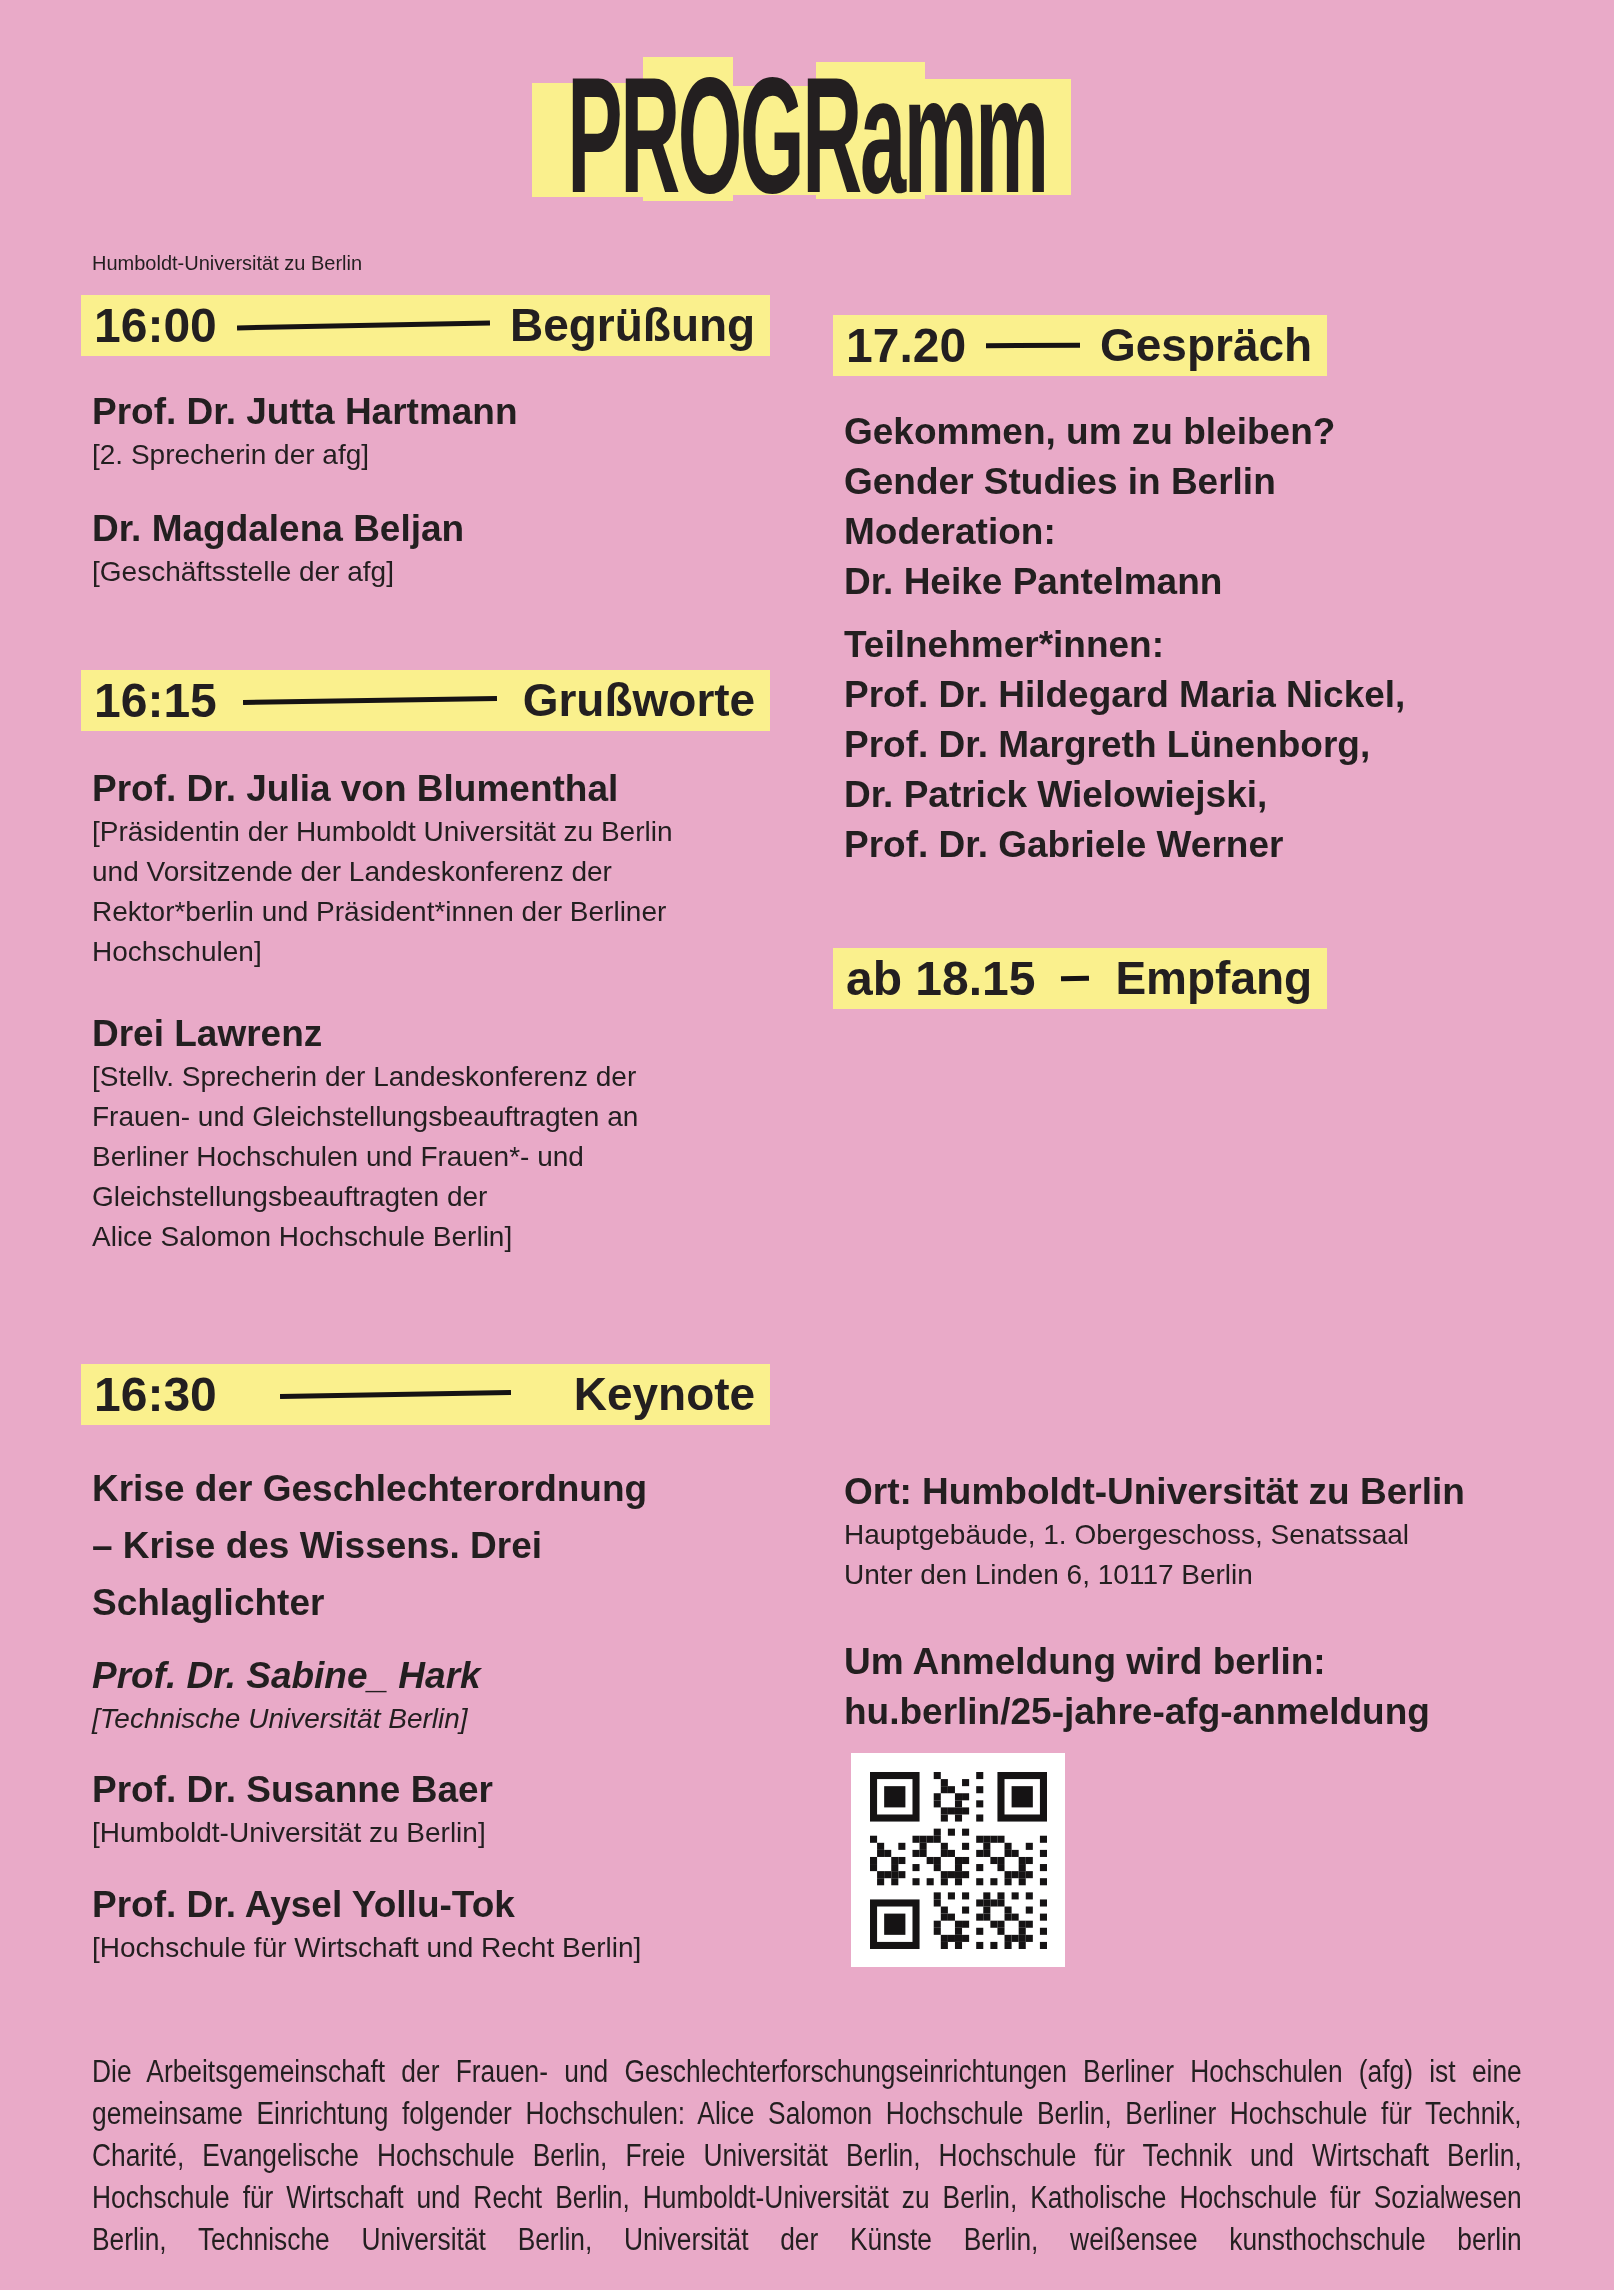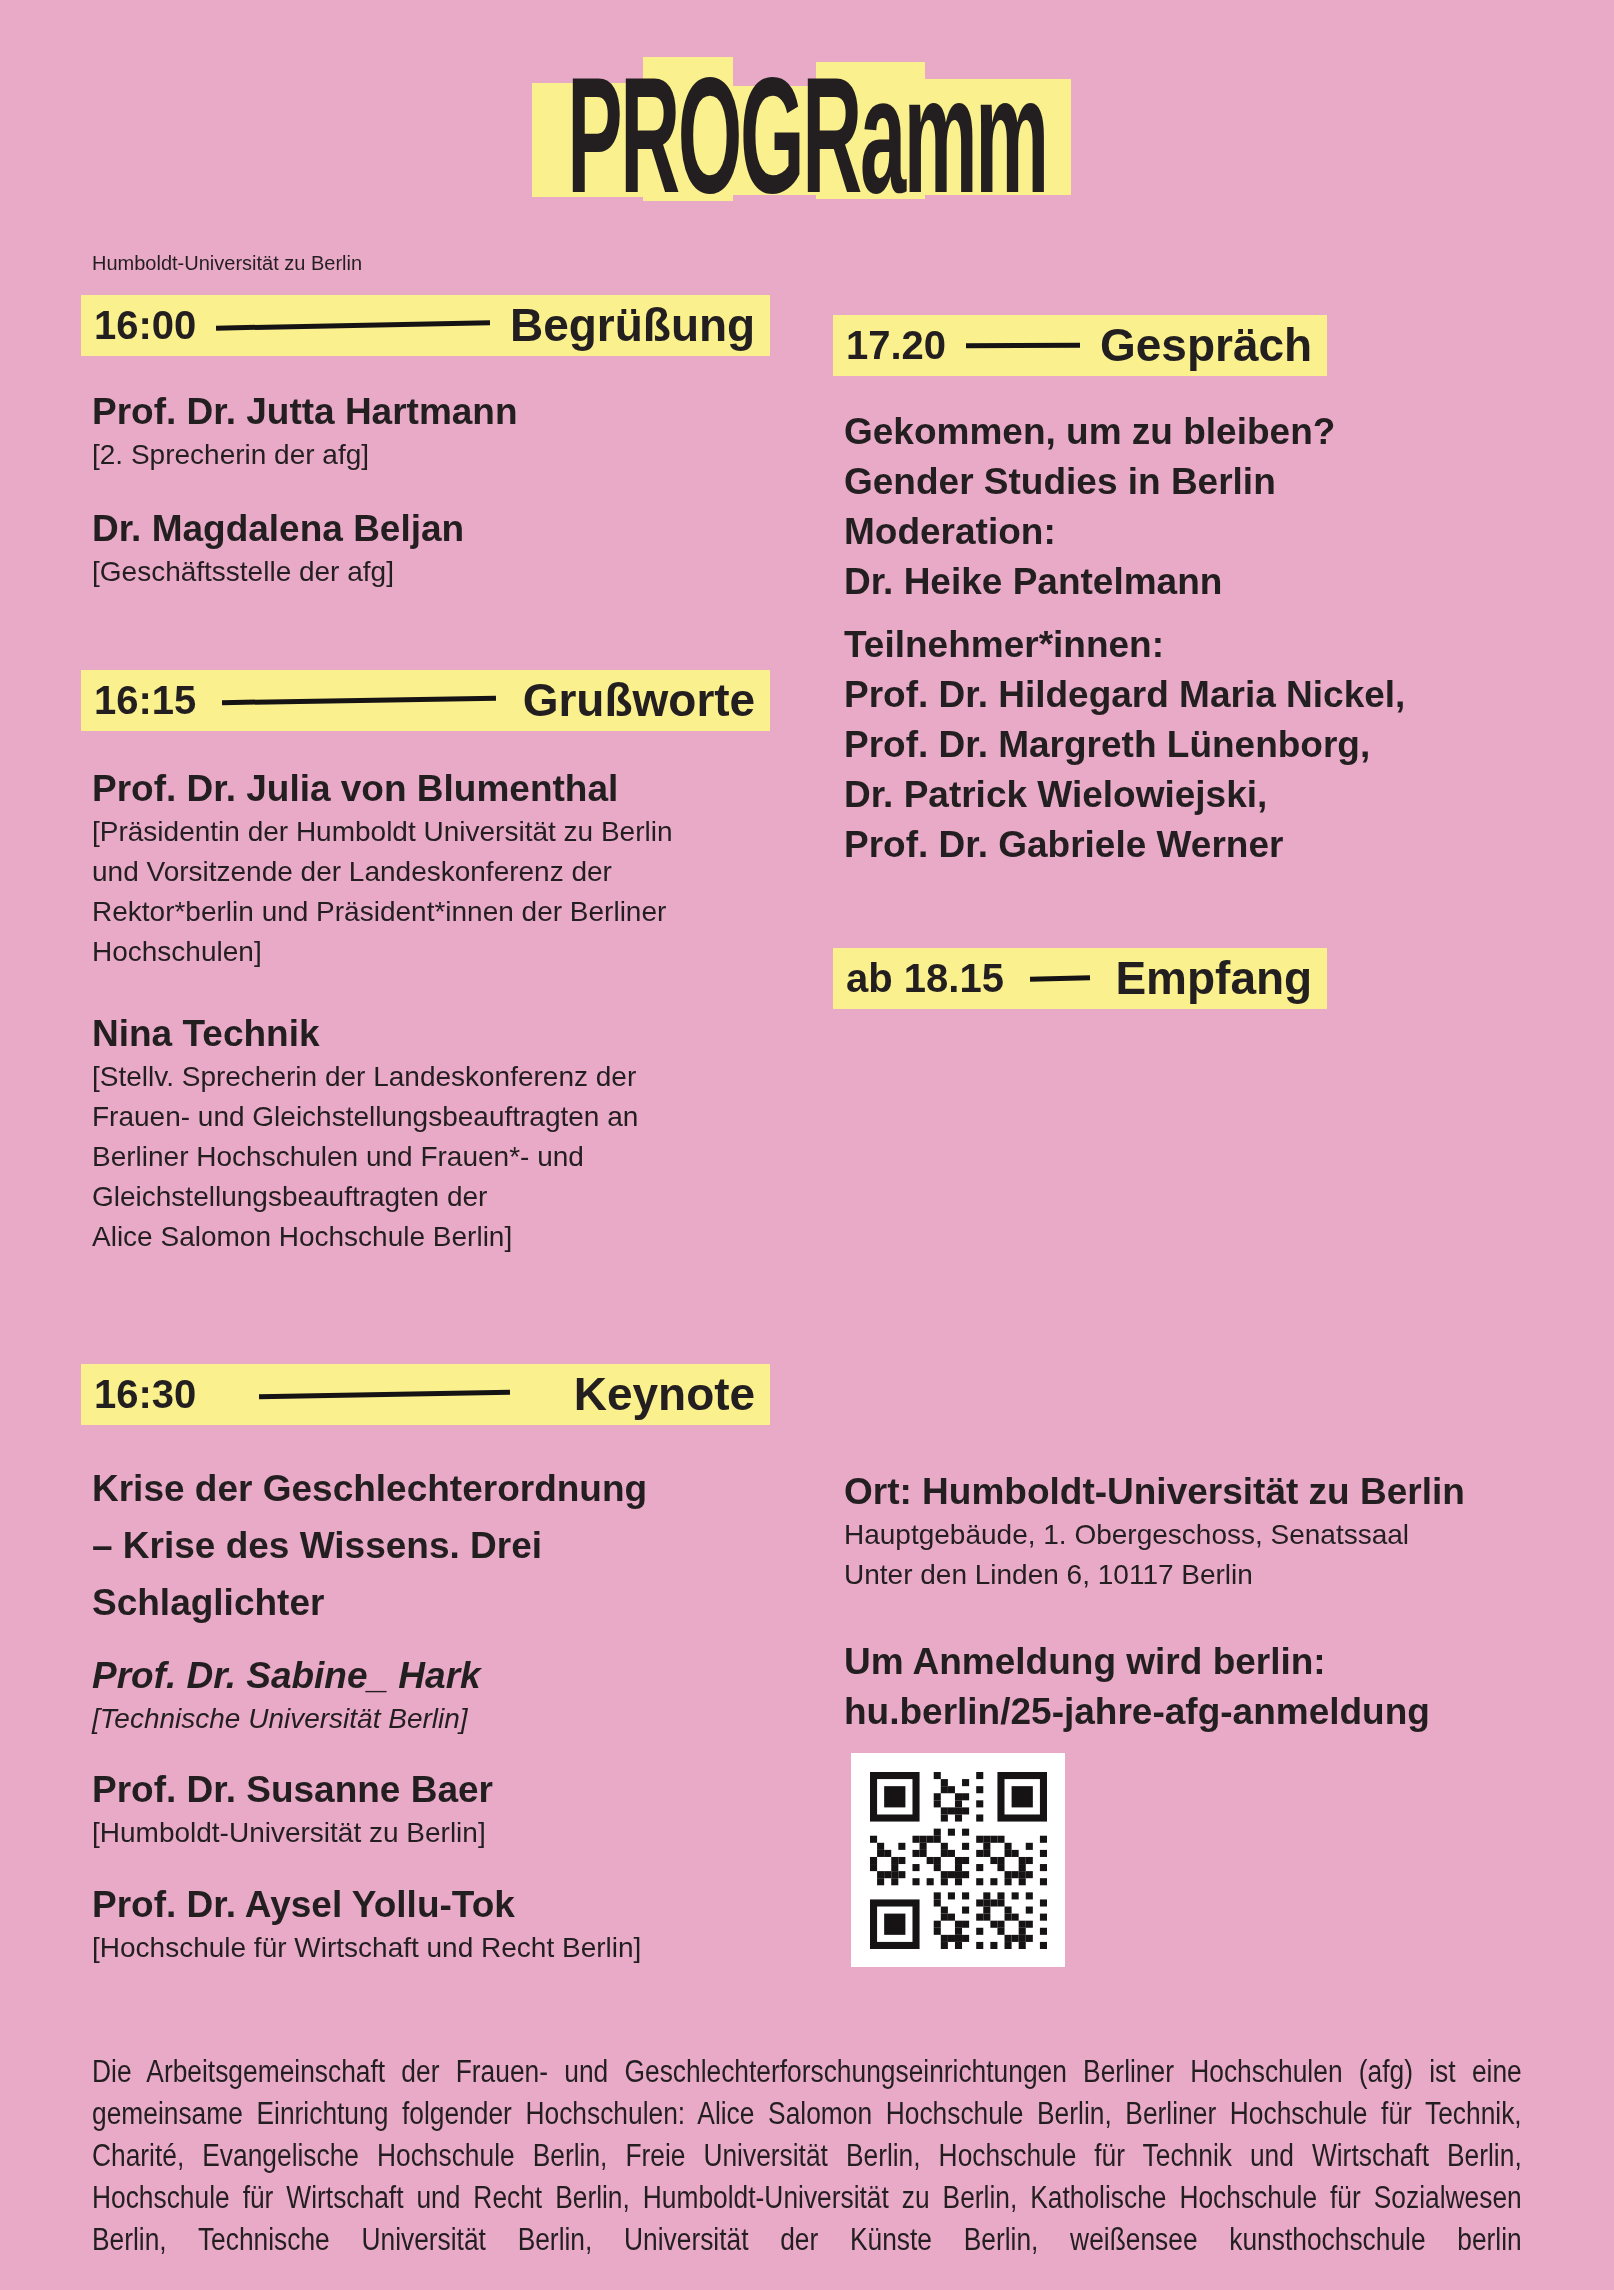--- a/index.html
+++ b/index.html
@@ -30,21 +30,21 @@
     font-size:166px;font-weight:800;letter-spacing:-4.6px;line-height:186px;
     transform:scaleX(.5);white-space:nowrap;
   }
   
   .columns{display:grid;grid-template-columns:678px 677px;column-gap:74px;padding:0 92px;margin-top:14.8px;}
   .org{height:52px;font-size:20px;line-height:41px;}
   .bar{
     display:flex;align-items:center;height:61px;padding:0 14.8px 0 13px;
     background:var(--hl);margin-left:-11px;
   }
-  .bar .time{font-size:40px;font-weight:700;white-space:nowrap;}
+  .bar .time{font-size:48px;font-weight:700;white-space:nowrap;}
   .bar .rule{flex:1;height:4.6px;background:#161314;margin:0 20px;}
   .rule.r1{transform:rotate(-1.1deg);}
   .rule.r2{transform:rotate(-0.9deg);}
   .rule.r3{transform:rotate(-1.0deg);}
   .rule.r4{transform:rotate(-0.3deg);}
   .rule.r5{transform:rotate(-1.4deg);}
   .bar .label{font-size:46px;font-weight:700;white-space:nowrap;}
   .bar.narrow{width:494px;}
   
   .name{font-size:37px;line-height:46px;font-weight:600;white-space:nowrap;}
@@ -110,21 +110,21 @@
         <span class="label">Grußworte</span>
       </div>
       <div class="mt38">
         <div class="name">Prof. Dr. Julia von Blumenthal</div>
         <div class="affil">[Präsidentin der Humboldt Universität zu Berlin
 und Vorsitzende der Landeskonferenz der
 Rektor*berlin und Präsident*innen der Berliner
 Hochschulen]</div>
       </div>
       <div class="mt42">
-        <div class="name">Nina Technik</div>
+        <div class="name">Drei Lawrenz</div>
         <div class="affil">[Stellv. Sprecherin der Landeskonferenz der
 Frauen- und Gleichstellungsbeauftragten an
 Berliner Hochschulen und Frauen*- und
 Gleichstellungsbeauftragten der
 Alice Salomon Hochschule Berlin]</div>
       </div>
 
       <div class="bar mt116">
         <span class="time">16:30</span>
         <span class="rule r3"></span>

